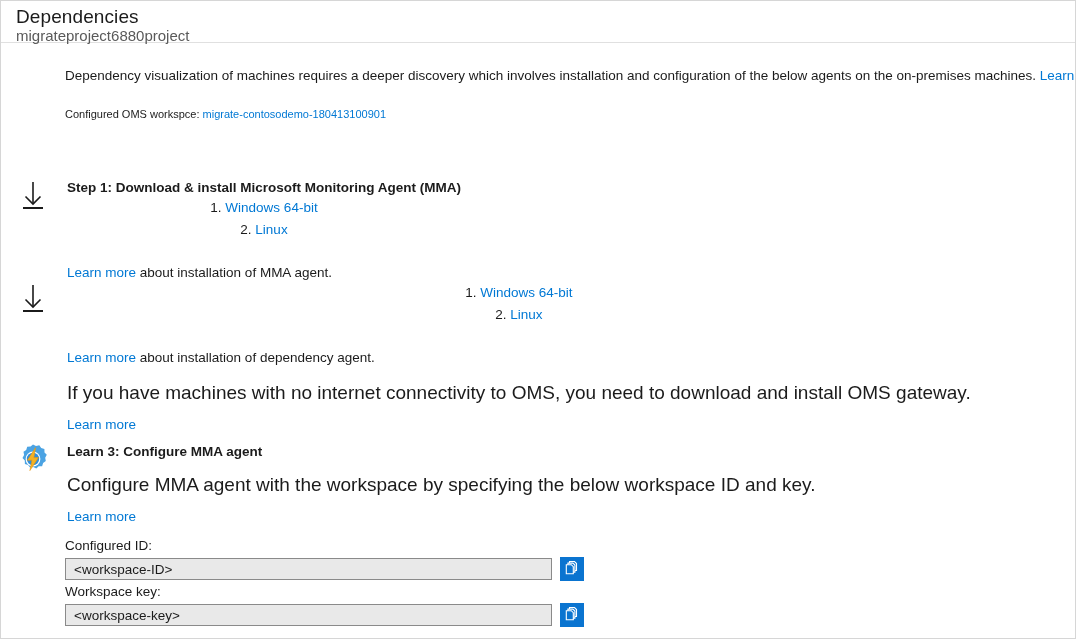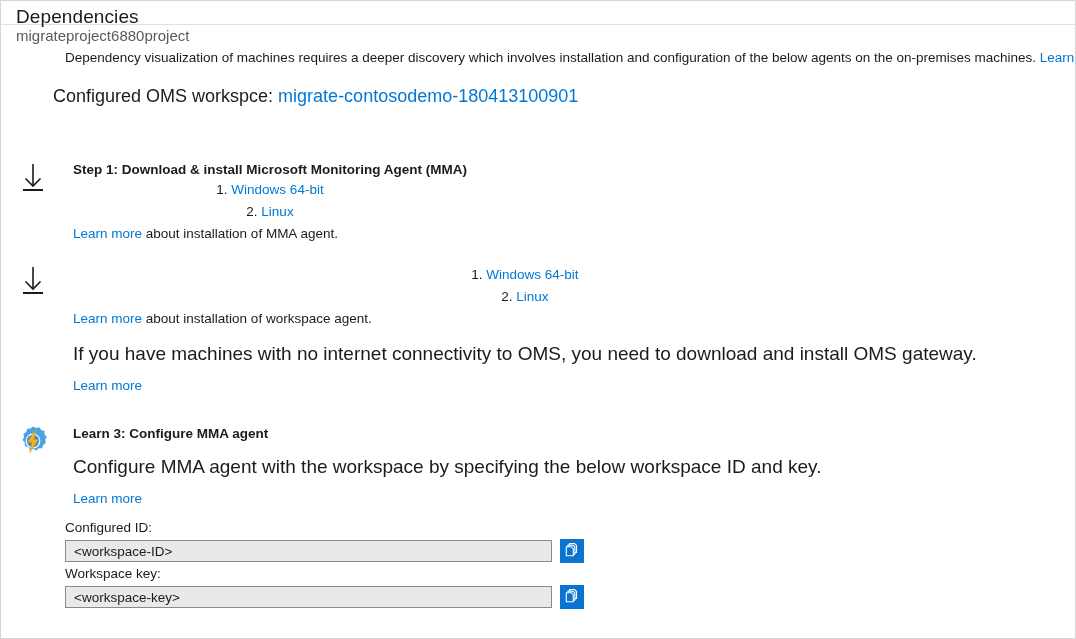--- a/index.html
+++ b/index.html
@@ -17,21 +17,21 @@
     height: 639px;
     box-sizing: border-box;
     border: 1px solid #d6d6d6;
     background: #ffffff;
     overflow: hidden;
   }
 
   
   .header {
     box-sizing: border-box;
-    height: 24px;
+    height: 42px;
     padding: 5px 0 0 15px;
     border-bottom: 1px solid #e0e0e0;
   }
   .header-title {
     font-size: 19px;
     font-weight: 400;
     color: #1b1b1b;
     line-height: 22px;
     letter-spacing: 0.1px;
   }
@@ -51,23 +51,23 @@
     position: absolute;
     left: 64px;
     top: 24px;
     font-size: 13.5px;
     line-height: 18px;
     color: #1b1b1b;
     white-space: nowrap;
   }
   .workspace-line {
     position: absolute;
-    left: 52px;
+    left: 64px;
     top: 62px;
-    font-size: 18px;
+    font-size: 11px;
     line-height: 18px;
     color: #1b1b1b;
     white-space: nowrap;
   }
 
   a.link, .link {
     color: #0078d4;
     text-decoration: none;
     cursor: pointer;
   }
@@ -80,21 +80,21 @@
   }
   .step-icon {
     position: absolute;
     left: 16px;
     top: 0;
     width: 32px;
     height: 32px;
   }
   .step-body {
     position: absolute;
-    left: 72px;
+    left: 66px;
     top: 0;
   }
   .step-title {
     font-size: 13.5px;
     font-weight: bold;
     color: #1b1b1b;
     line-height: 18px;
     white-space: nowrap;
   }
   .step-list {
@@ -107,20 +107,21 @@
     font-size: 13.5px;
     line-height: 22px;
     color: #1b1b1b;
     white-space: nowrap;
   }
   .step-note {
     font-size: 13.5px;
     line-height: 22px;
     color: #1b1b1b;
     white-space: nowrap;
+    margin-top: 21px;
   }
   .step-para {
     font-size: 19px;
     line-height: 18px;
     color: #1b1b1b;
     white-space: nowrap;
     margin-top: 15px;
   }
   .step-learnmore {
     font-size: 13.5px;
@@ -226,21 +227,21 @@
           <li>
             <span>1.</span>
             <a class="link">Windows 64-bit</a>
           </li>
           <li>
             <span>2.</span>
             <a class="link">Linux</a>
           </li>
         </ol>
         <div class="step-note">
-          <a class="link">Learn more</a><span> about installation of workspace agent.</span>
+          <a class="link">Learn more</a><span> about installation of dependency agent.</span>
         </div>
         <div class="step-para">If you have machines with no internet connectivity to OMS, you need to download and install OMS gateway.</div>
         <div class="step-learnmore">
           <a class="link">Learn more</a>
         </div>
       </div>
     </div>
 
     <div class="step" style="top:400px;">
       <div class="step-icon">

